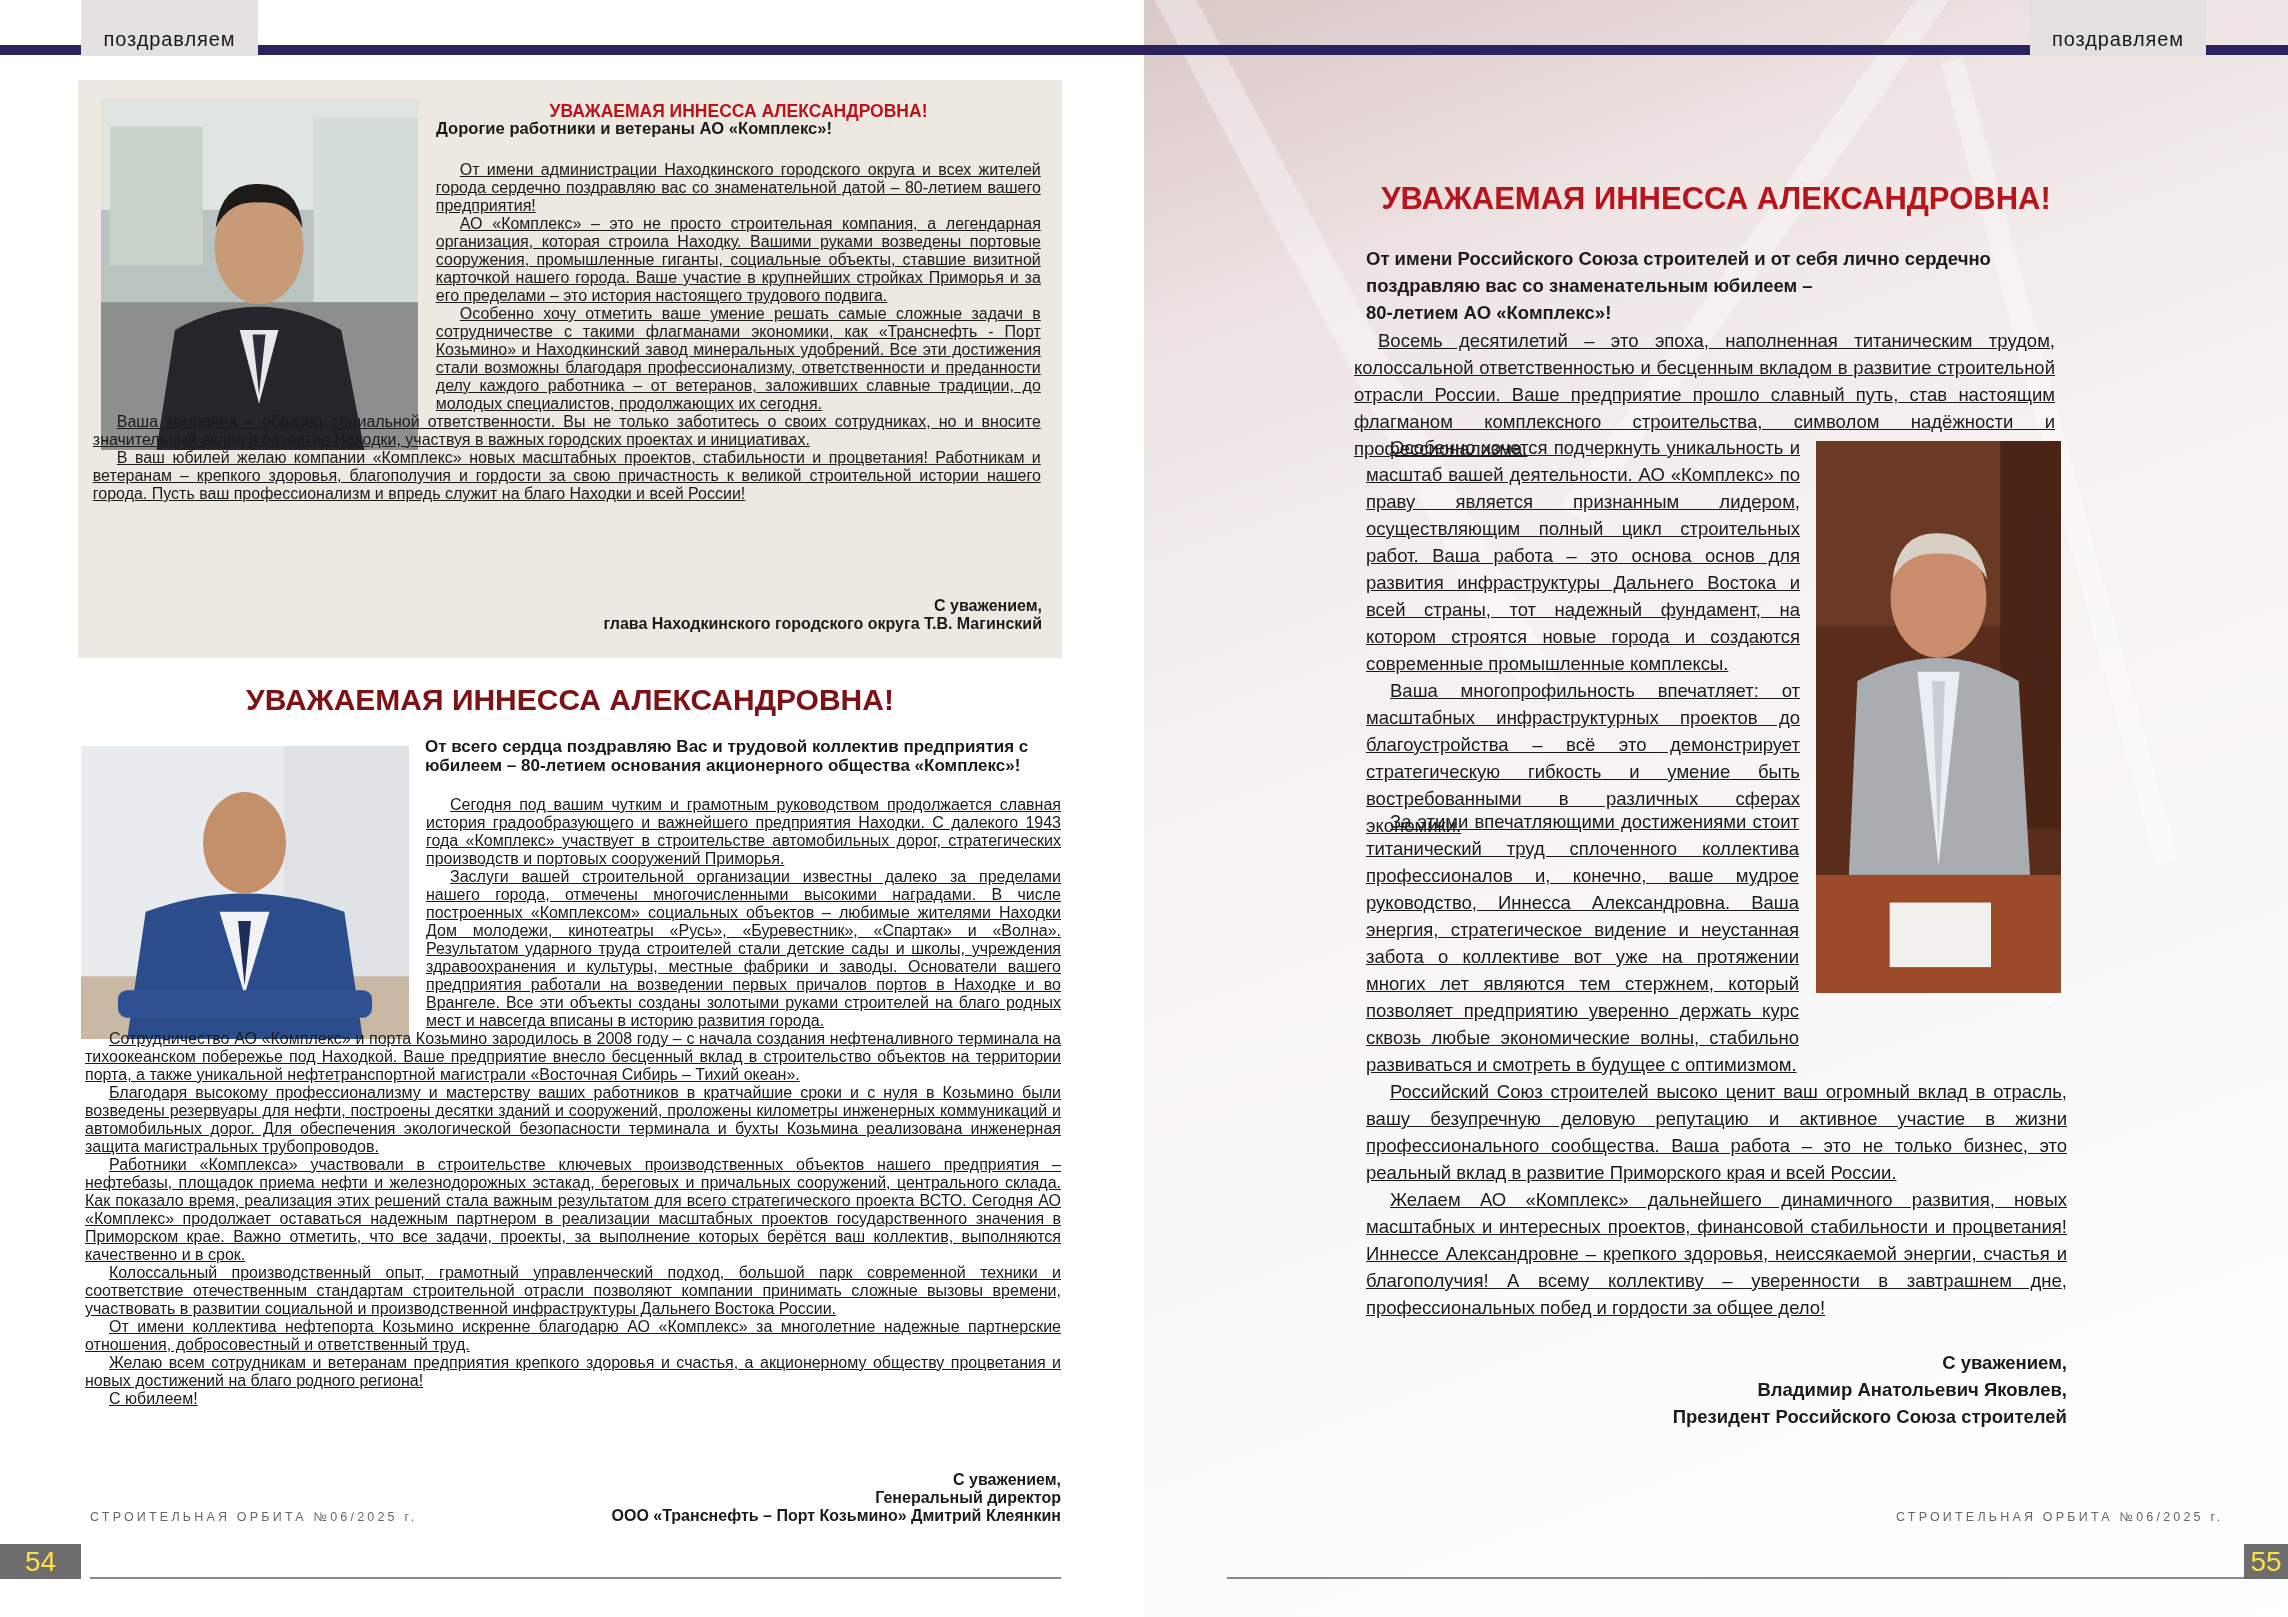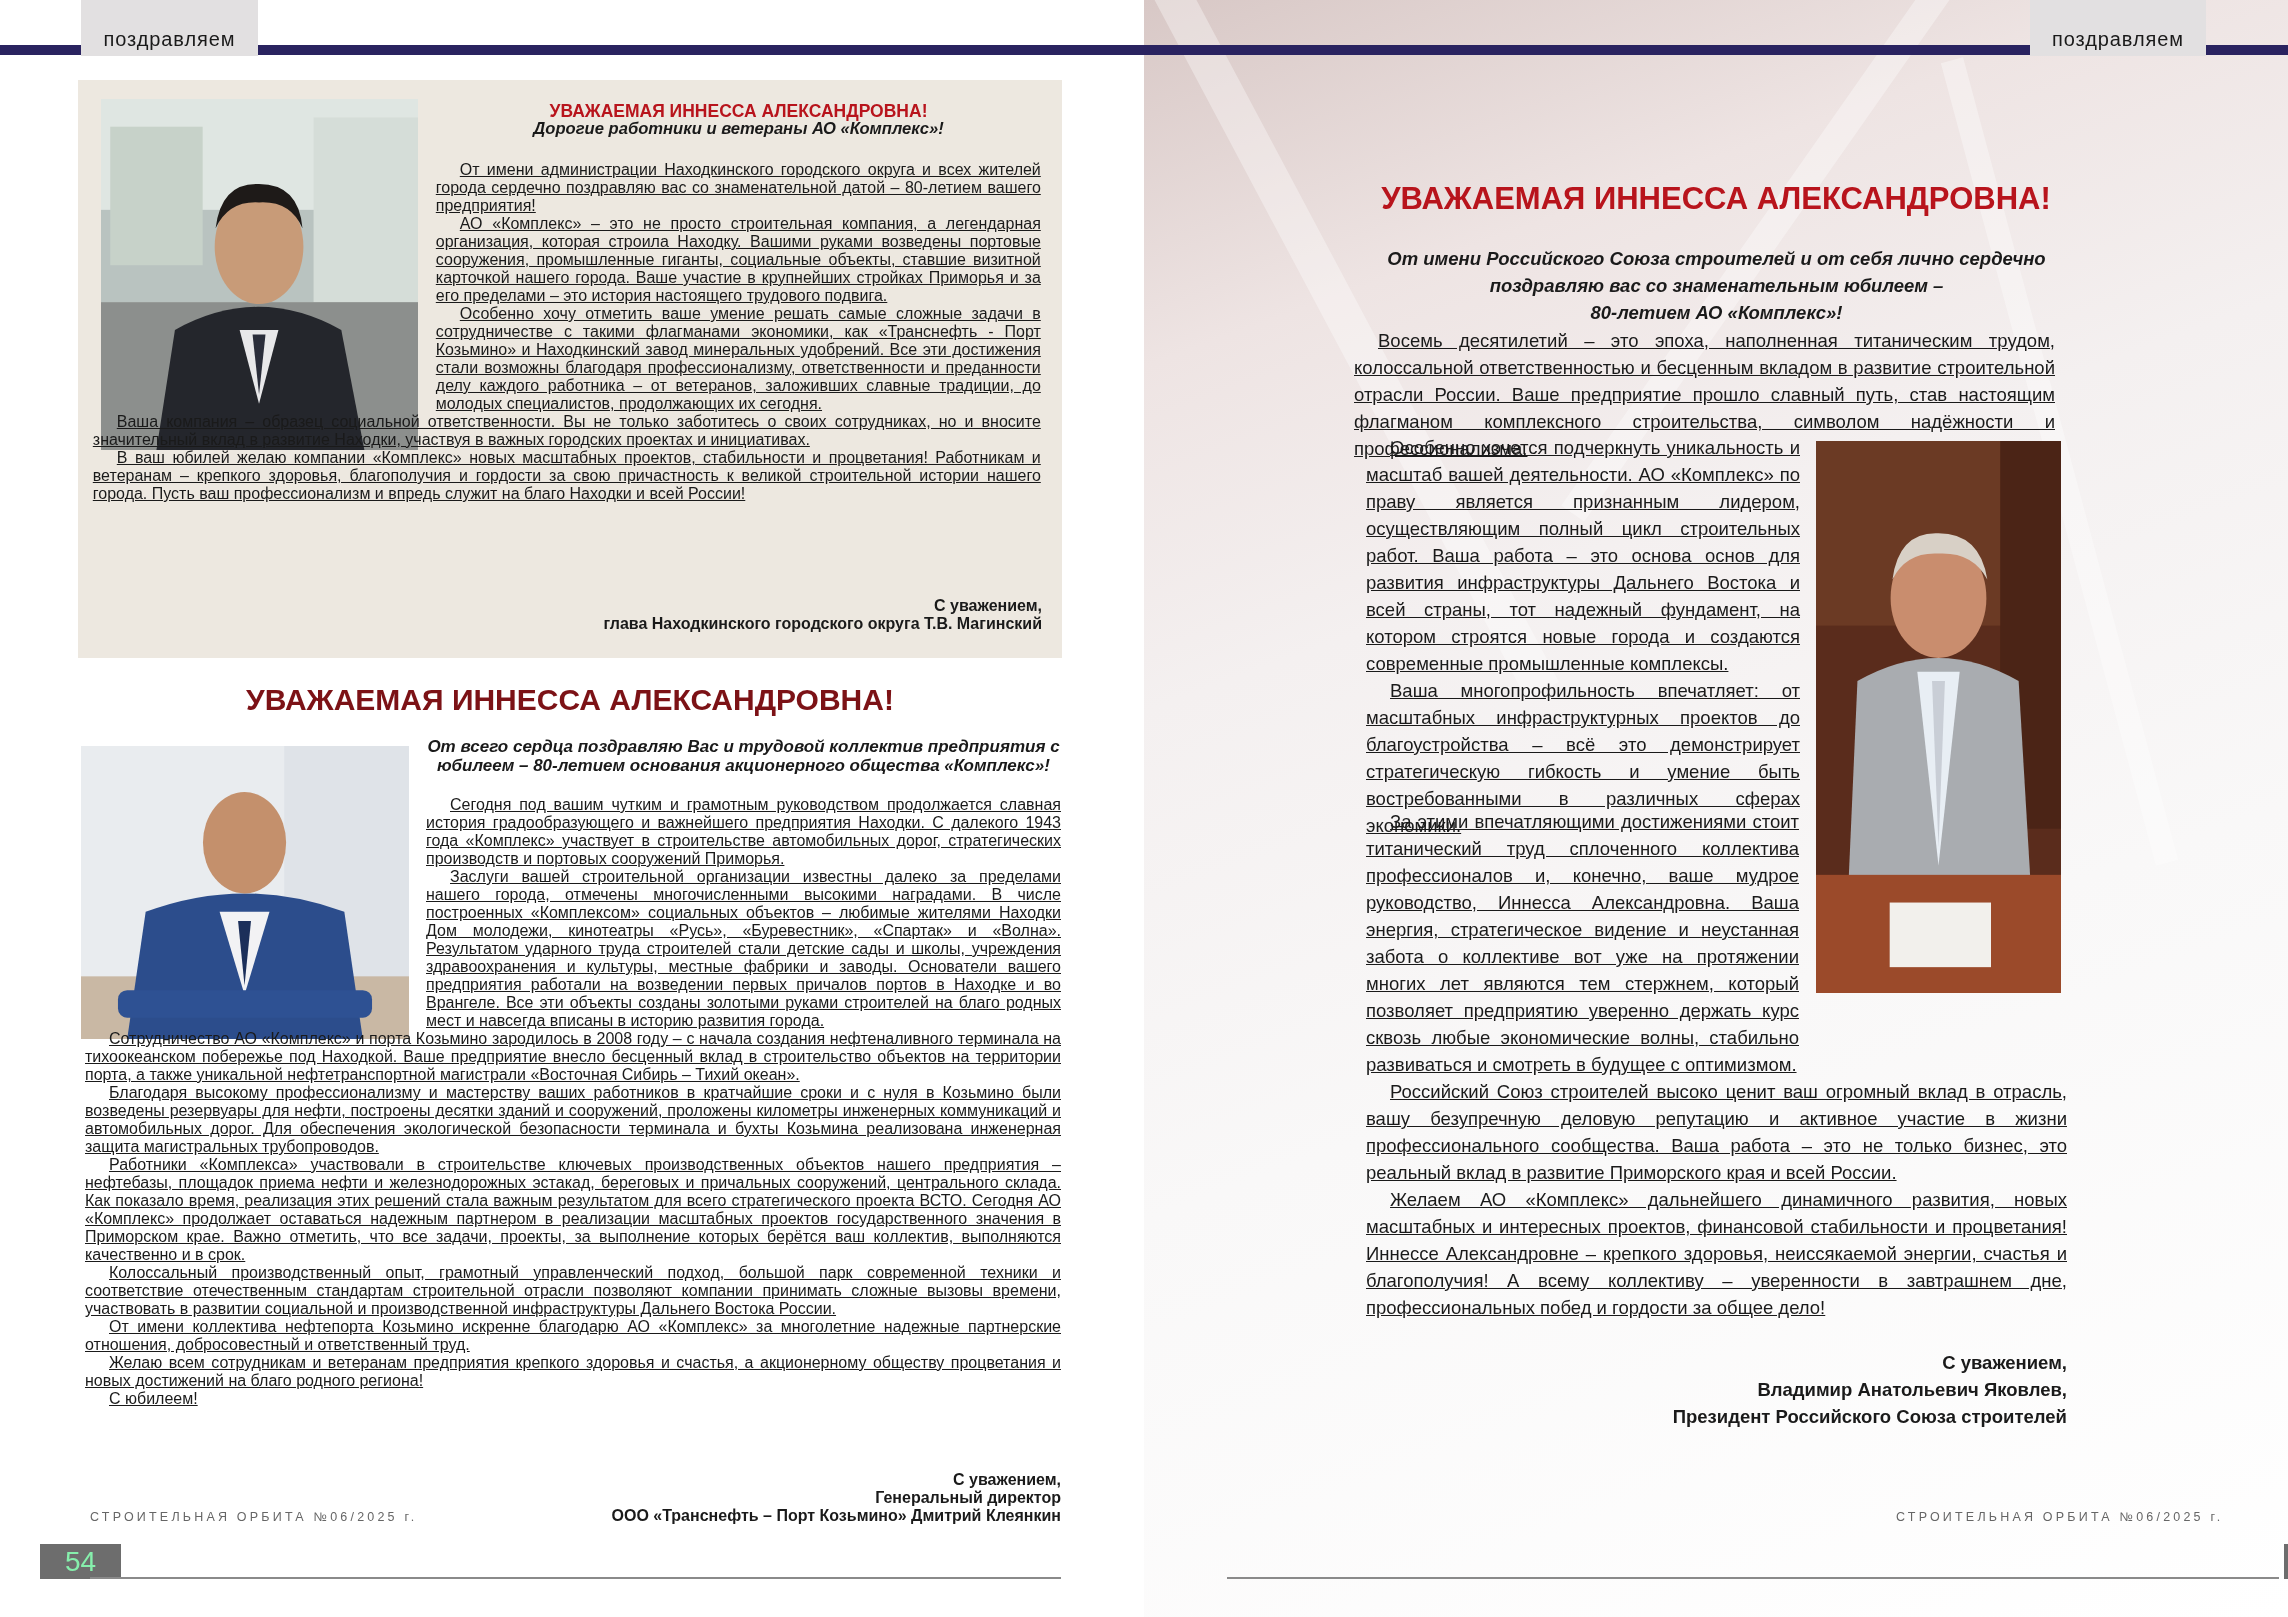--- a/index.html
+++ b/index.html
@@ -13,24 +13,24 @@
   .rule-top { position:absolute; top:45px; height:10px; background:#2a2360; }
   .section-tab { position:absolute; top:0; height:56px; background:#e2e0e1; font-size:20px; letter-spacing:0.9px;
                  display:flex; align-items:flex-end; justify-content:center; padding-bottom:5.5px; box-sizing:border-box; color:#1a1a1a; }
   .photo { position:absolute; overflow:hidden; }
   .photo svg { width:100%; height:100%; display:block; }
   .box1 { position:absolute; left:78px; top:80px; width:984px; height:578px; background:#ede8e0; }
   .txt { font-family:"Liberation Sans", sans-serif; font-size:16px; line-height:18px; text-align:justify; }
   .txt p { margin:0; text-indent:24px;text-decoration:underline; }
   .title-red { color:#b8141c; font-weight:bold; text-align:center; }
   .title-dark { color:#7c1216; font-weight:bold; text-align:center; }
-  .bold-c { font-weight:bold; text-align:center;font-style:italic; }
+  .bold-c { font-weight:bold; text-align:left; }
   .sig { font-weight:bold; text-align:right; }
-  .folio-num { position:absolute; top:1544px; height:35px; background:#6d6d6d; color:#86efac; font-size:28px;
-               display:flex; align-items:center; justify-content:center;margin-left:40px; }
+  .folio-num { position:absolute; top:1544px; height:35px; background:#6d6d6d; color:#fde047; font-size:28px;
+               display:flex; align-items:center; justify-content:center; }
   .folio-text { position:absolute; top:1510px; font-size:12.5px; letter-spacing:3.2px; color:#666; }
   .folio-line { position:absolute; top:1577px; height:1.8px; background:#8a8a8a; }
 </style>
 </head>
 <body>
 
 <div class="page page-left">
   <div class="rule-top" style="left:0;width:1144px;"></div>
   <div class="section-tab" style="left:81px;width:177px;">поздравляем</div>
 

